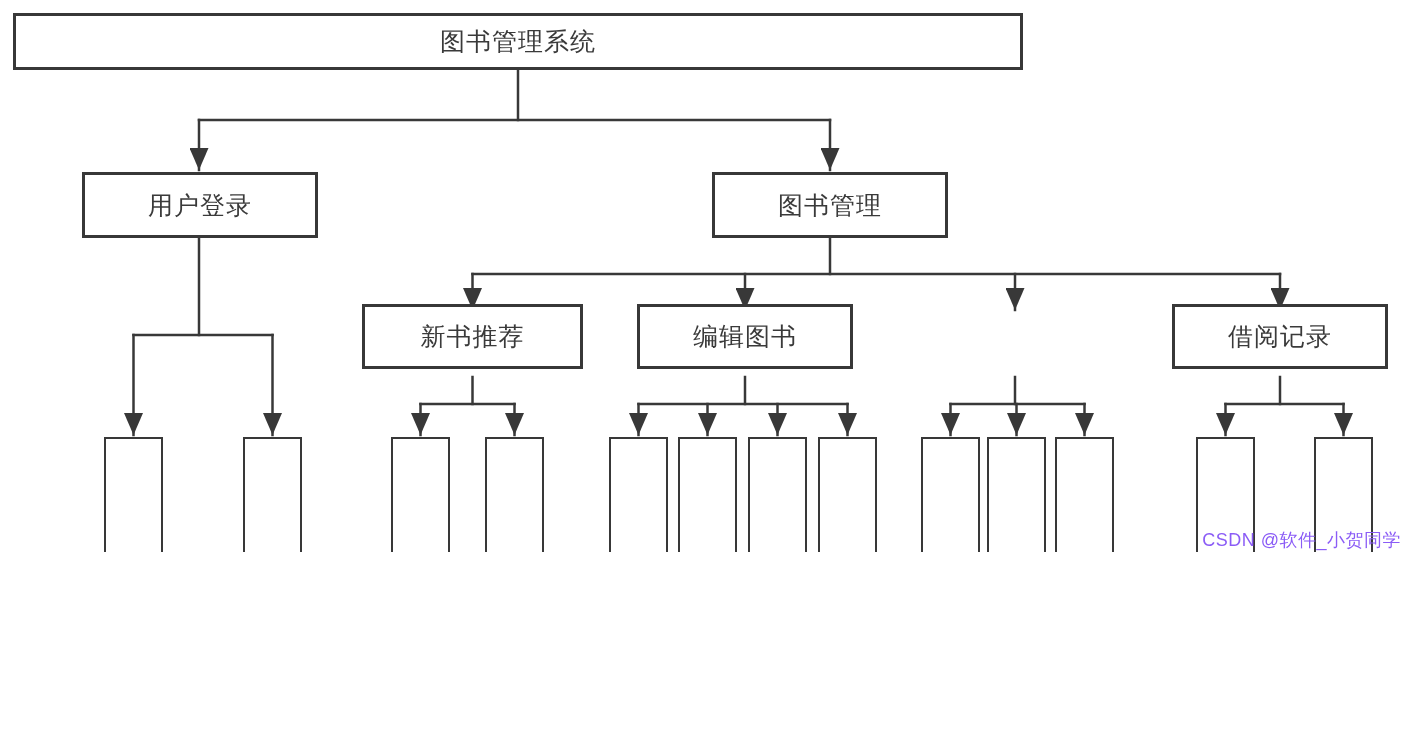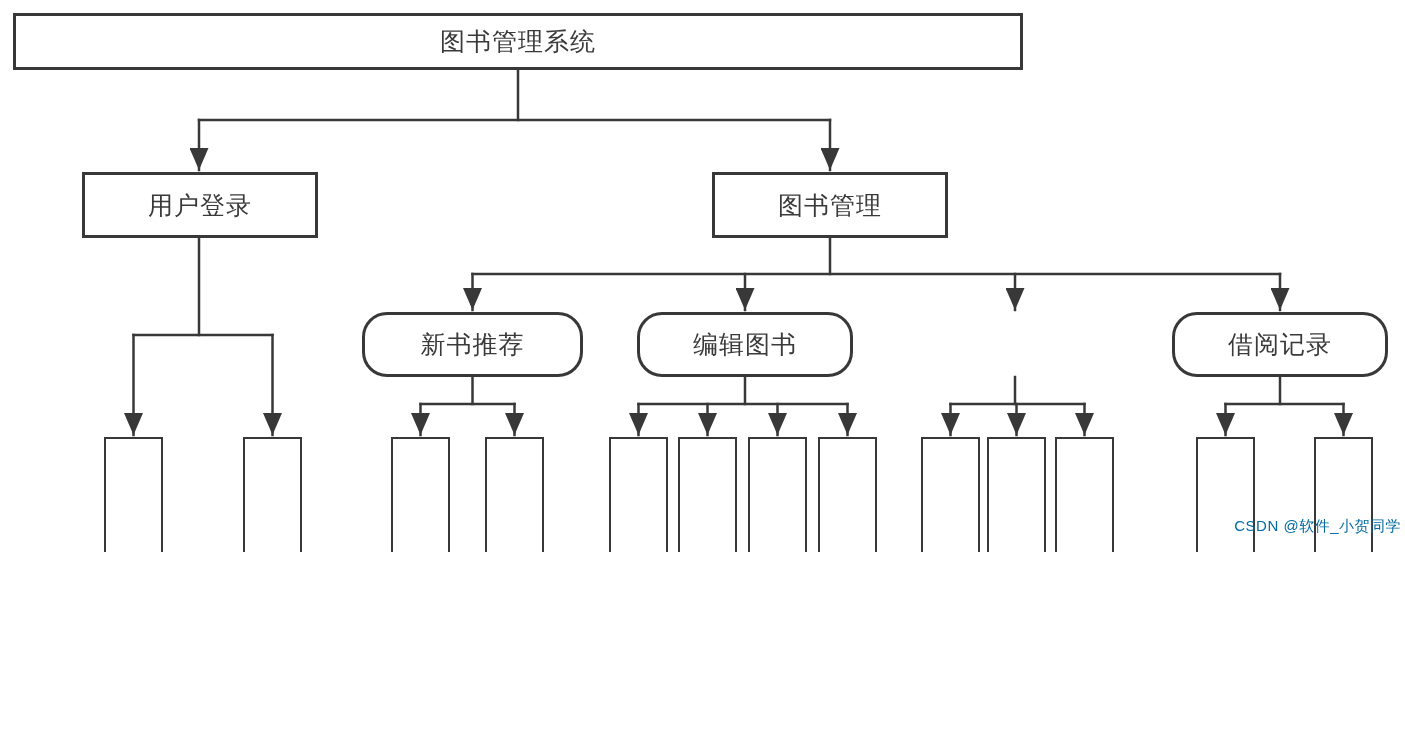--- a/index.html
+++ b/index.html
@@ -32,35 +32,35 @@
     justify-content: center;
     text-align: center;
   }
   .box-h {
     font-size: 25px;
     letter-spacing: 1px;
     white-space: nowrap;
   }
   .root-box  { left: 13px;   top: 13px;  width: 1010px; height: 57px; }
   .lvl2      { top: 172px;   height: 66px; width: 236px; }
-  .lvl3      { top: 312px;   height: 65px; width: 216px; border-radius: 25px; }
+  .lvl3      { top: 304px;   height: 65px; width: 216px; }
   .leaf      { top: 437px;   height: 298px; width: 59px; border-width: 2.5px; }
   .vtext {
     writing-mode: vertical-rl;
     line-height: 1;
     font-size: 27px;
     letter-spacing: 4px;
     white-space: nowrap;
   }
   .watermark {
     position: absolute;
     right: 4px;
-    bottom: 16px;
-    font-size: 15px;
-    color: #0369a1;
+    bottom: 0;
+    font-size: 18px;
+    color: #8b5cf6;
     letter-spacing: 0.5px;
     white-space: nowrap;
   }
 </style>
 </head>
 <body>
 
 <div class="stage">
 
   <svg class="wires" width="1405" height="747" viewBox="0 0 1405 747">

